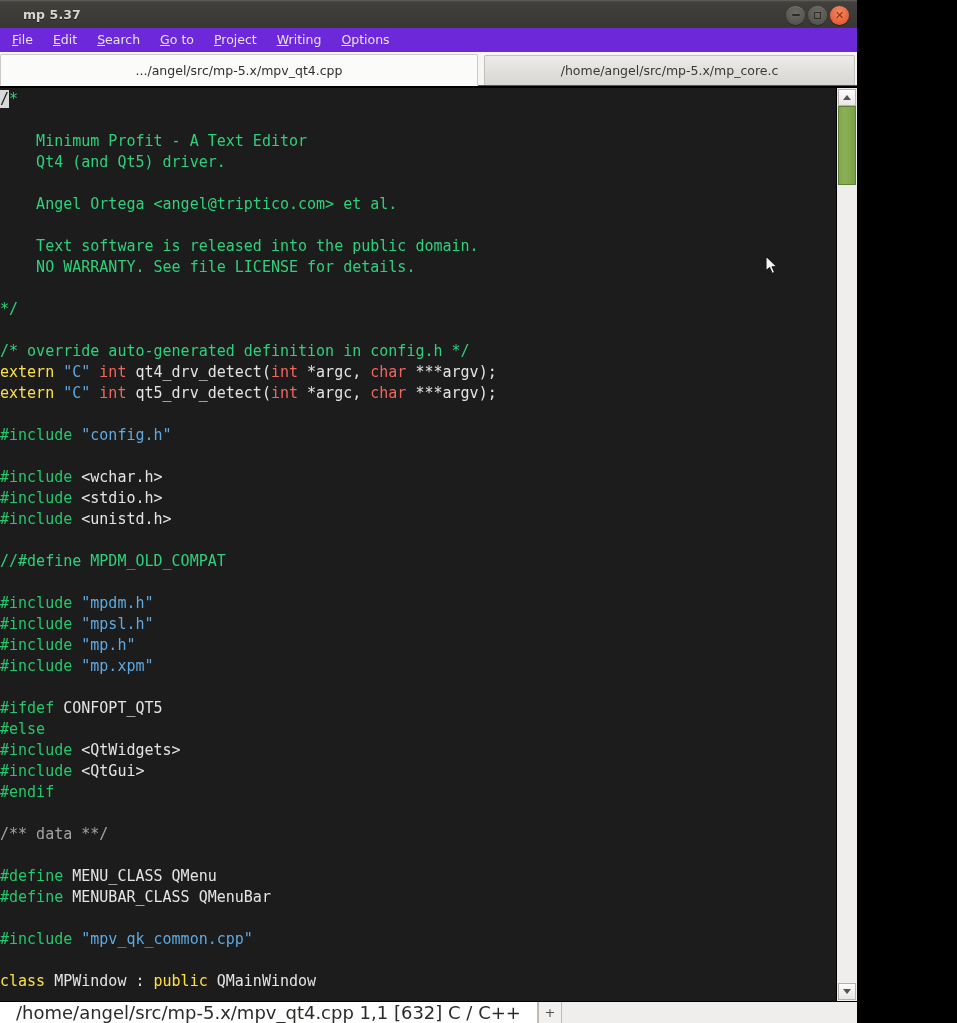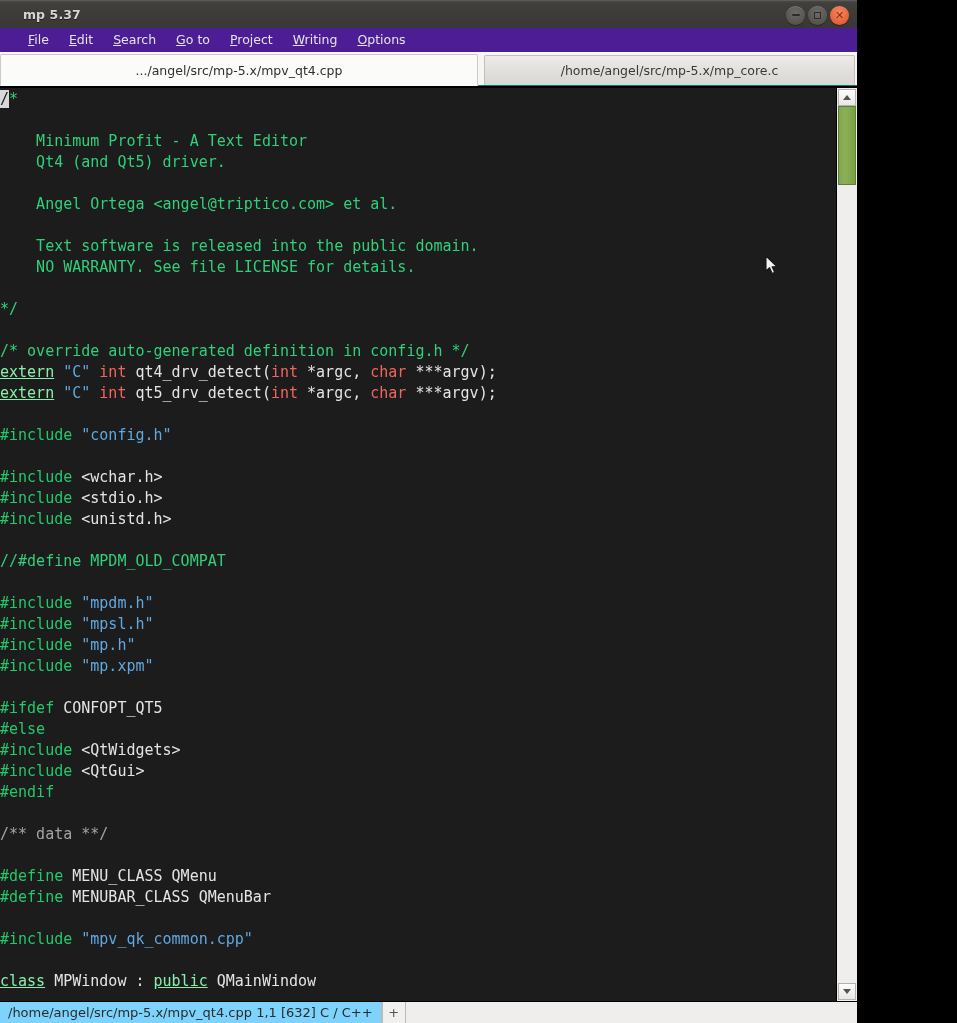--- a/index.html
+++ b/index.html
@@ -73,24 +73,24 @@
     line-height: 1;
   }
   .winbtn.close i { color: #7d2f14; font-size: 11px; font-weight: bold; }
   .glyph-min { width: 8px; height: 2px; background: #2d2c29; border-radius: 1px; }
   .glyph-max { width: 7px; height: 7px; border: 1.6px solid #2d2c29; box-sizing: border-box; }
 
   
   .menubar {
     height: 24px;
     flex: 0 0 24px;
-    background: #4c1d95;
-    display: flex;
-    align-items: center;
-    padding-left: 18px;
+    background: #6d28d9;
+    display: flex;
+    align-items: center;
+    padding-left: 2px;
     box-sizing: border-box;
   }
   .menuitem {
     color: #e6e4e0;
     font-size: 12.5px;
     padding: 0 10px;
     cursor: default;
     line-height: 24px;
     white-space: nowrap;
   }
@@ -165,21 +165,21 @@
   .line {
     height: 21px;
     white-space: pre;
     padding-left: 0px;
   }
   
   .t-com      { color: #2fd07a; }       
   .t-com2     { color: #a3a3a3; }       
   .t-pre      { color: #22c96a; }       
   .t-str      { color: #5fa8e0; }       
-  .t-kw       { color: #86efac; text-decoration: underline; }       
+  .t-kw       { color: #fde047; }       
   .t-type     { color: #f0665e; }       
   .t-plain    { color: #e4e4e4; }       
   .cursor-cell {
     background: #d8d8d8;
     color: #1c1c1c;
   }
 
   
   .vscroll {
     flex: 0 0 21px;
@@ -231,30 +231,30 @@
     height: 22px;
     flex: 0 0 22px;
     background: #efeeec;
     display: flex;
     align-items: stretch;
     box-sizing: border-box;
     border-top: 1px solid #000;
   }
   .status-text {
     font-family: "DejaVu Sans", sans-serif;
-    font-size: 13px;
+    font-size: 18px;
     color: #2c2b29;
     display: flex;
     align-items: center;
-    padding: 0 8px;
+    padding: 0 16px;
     border: 1px solid #bdbab6;
     border-left: none;
     border-top: none;
     border-bottom: none;
-    background: #7dd3fc;
+    background: #ffffff;
     white-space: nowrap;
   }
   .status-grip {
     width: 22px;
     border: 1px solid #bdbab6;
     border-top: none;
     border-bottom: none;
     background: #f1f0ee;
     display: flex;
     align-items: center;

